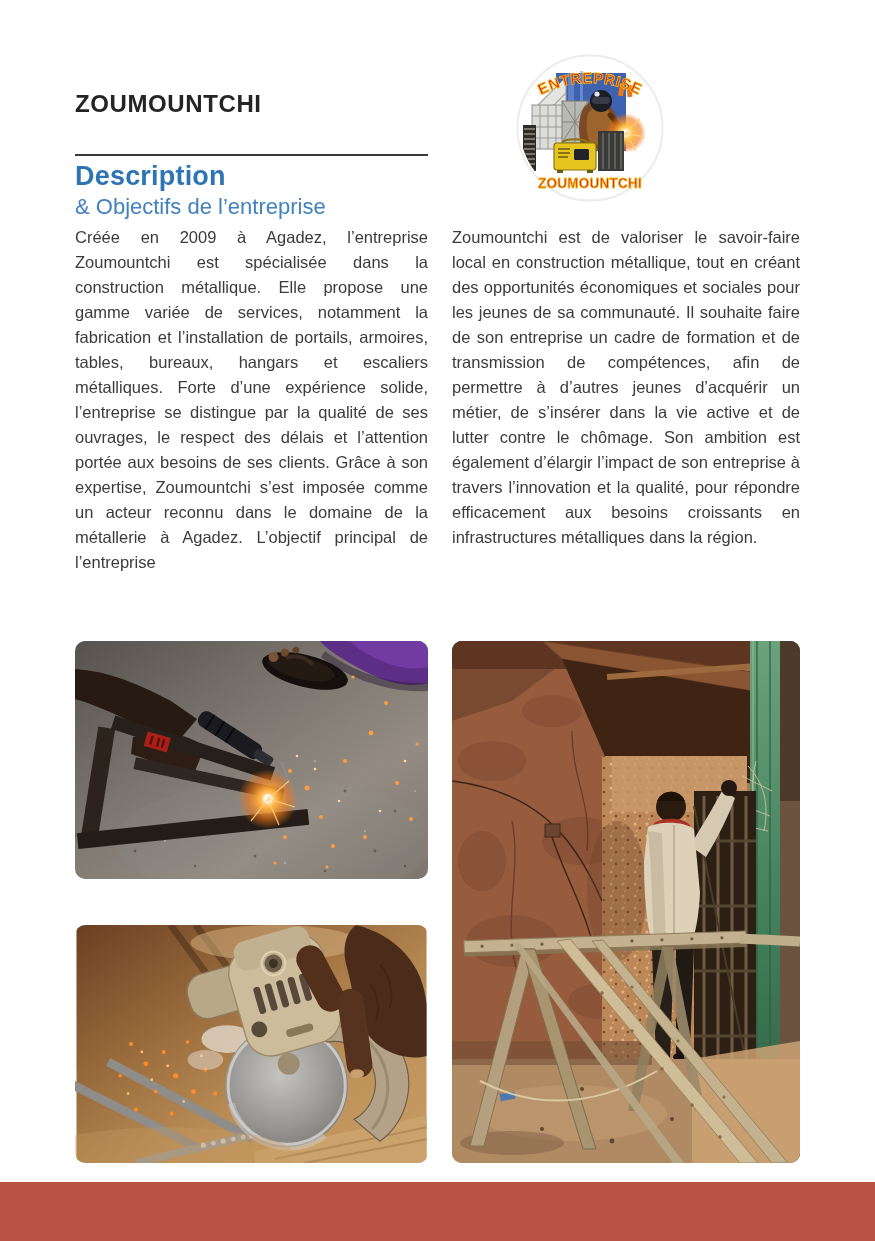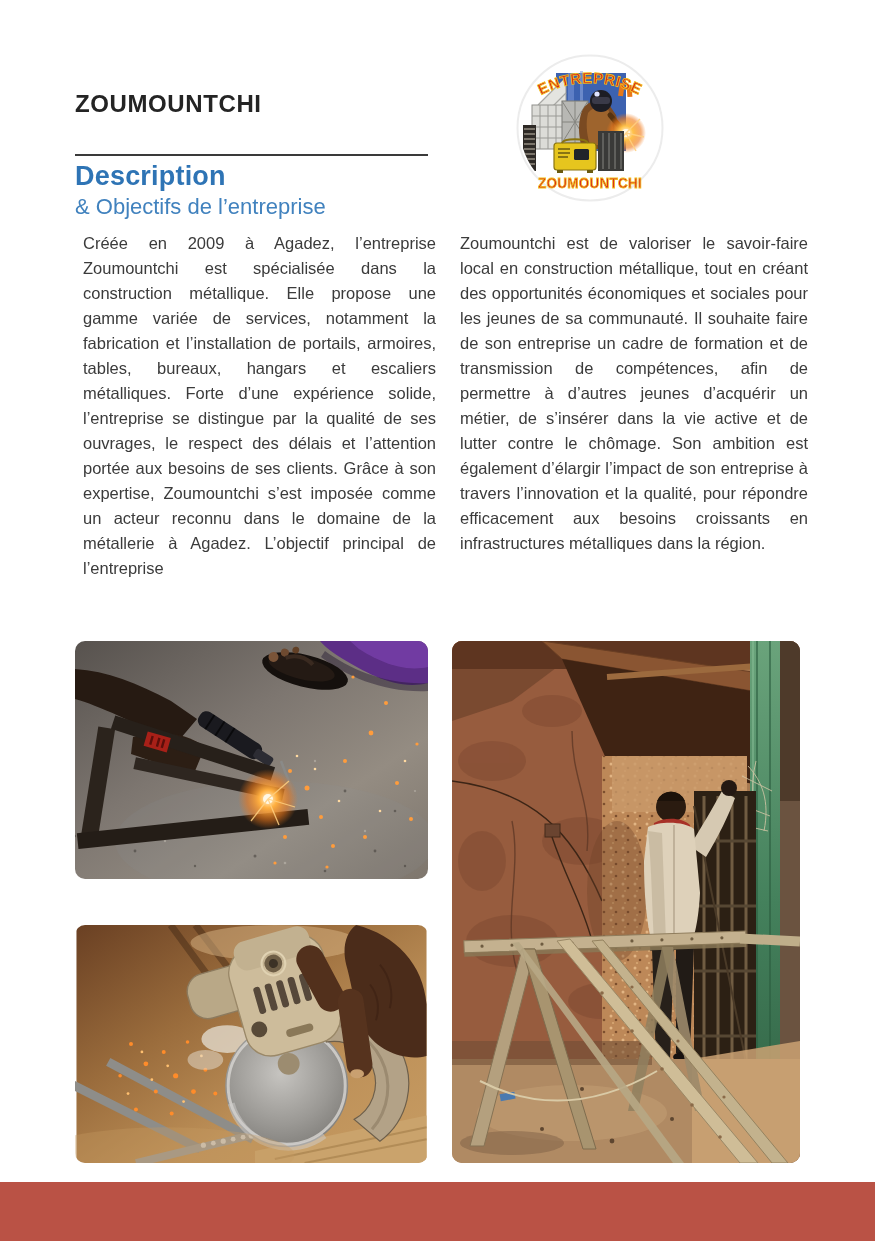--- a/index.html
+++ b/index.html
@@ -26,24 +26,23 @@
   .section-heading {
     position:absolute; left:75px; top:161px; margin:0;
     font-size:27px; font-weight:700; color:#2E74B5; letter-spacing:0.2px;
   }
   .section-subheading {
     position:absolute; left:75px; top:194px; margin:0;
     font-size:22px; font-weight:400; color:#4182BE;text-align:right;
   }
 
   .body-col {
-    position:absolute; top:231px;
+    position:absolute; top:225px;
     font-size:16.5px; line-height:25px; color:#3b3b3b;
     text-align:justify;
-    margin-left:8px;
   }
   .body-col.left  { left:75px;  width:353px; text-align-last:justify; }
   .body-col.right { left:452px; width:348px; }
 
   .photo { position:absolute; margin:0; border-radius:10px; overflow:hidden; line-height:0; }
   .photo svg { display:block; }
   .photo-welding  { left:75px;  top:641px; width:353px; height:238px; }
   .photo-grinding { left:75px;  top:925px; width:353px; height:238px; }
   .photo-install  { left:452px; top:641px; width:348px; height:522px; }
 

